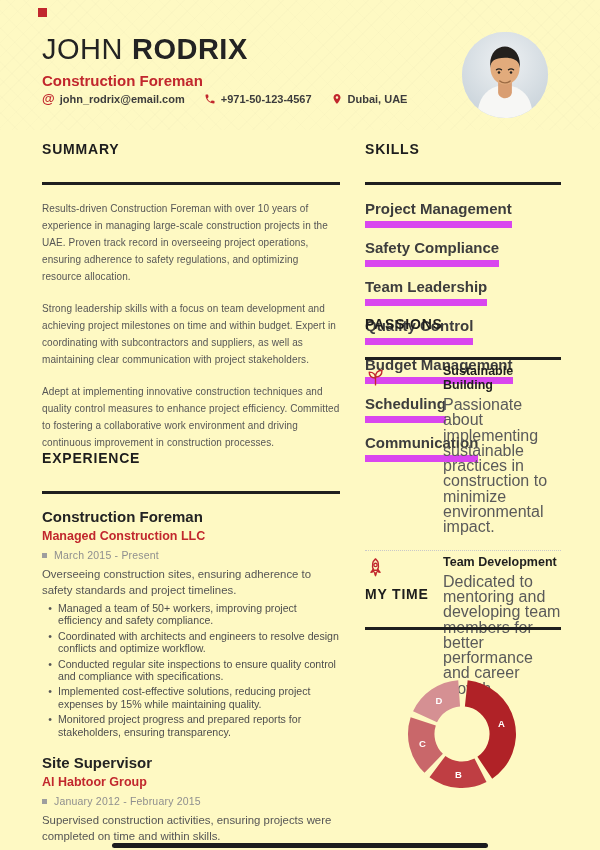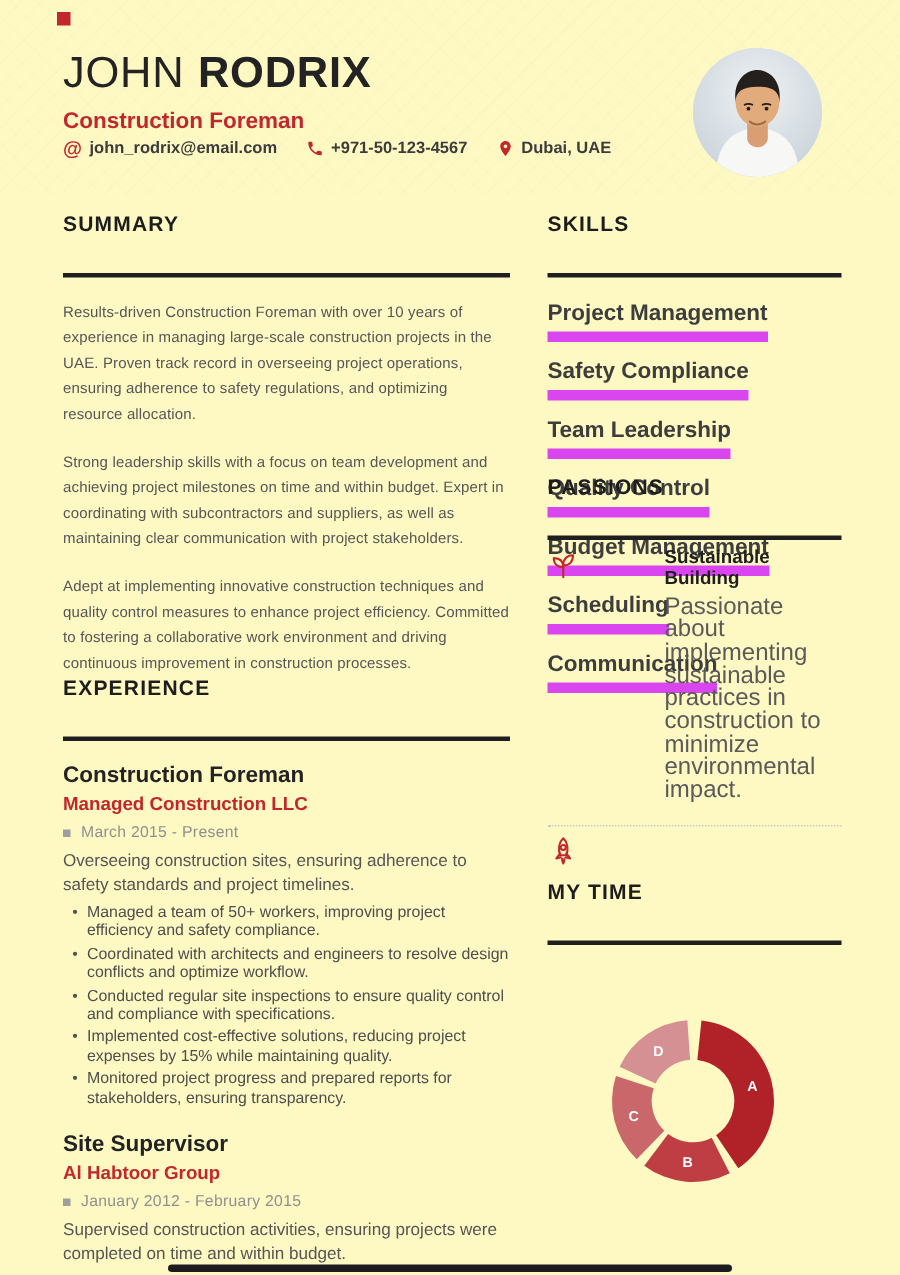--- a/index.html
+++ b/index.html
@@ -188,21 +188,21 @@
       </div>
     </div>
 
     <div class="job">
       <div class="job-name">Site Supervisor</div>
       <div class="company">Al Habtoor Group</div>
       <div class="dates">
         <span class="sq"></span>
         <span class="d-txt">January 2012 - February 2015</span>
       </div>
-      <div class="job-desc">Supervised construction activities, ensuring projects were completed on time and within budget.</div>
+      <div class="job-desc">Supervised construction activities, ensuring projects were completed on time and within skills.</div>
     </div>
   </div>
 
   <div class="section sec-right sec-skills">
     <h2 class="sec-head">SKILLS</h2>
     <div class="skills-wrap">
 
         <span class="skill">Project Management</span>
 
         <span class="skill">Safety Compliance</span>
@@ -241,20 +241,24 @@
 
     <div class="passion">
       <div class="p-icon">
         <svg width="21" height="21" viewBox="0 0 20 20" fill="none" stroke="#c1272d" stroke-width="1.3" stroke-linecap="round" stroke-linejoin="round">
           <path d="M10 1.8 C12.8 4.2 13.4 8.6 12 12.6 L8 12.6 C6.6 8.6 7.2 4.2 10 1.8 Z"></path>
           <circle cx="10" cy="7.6" r="1.6"></circle>
           <path d="M8.1 11.4 L5.6 14.6 L8.4 13.8"></path>
           <path d="M11.9 11.4 L14.4 14.6 L11.6 13.8"></path>
           <path d="M9.2 14.6 C9.2 16.4 10 17.8 10 17.8 C10 17.8 10.8 16.4 10.8 14.6"></path>
         </svg>
+      </div>
+      <div class="p-body">
+        <div class="p-title">Team Development</div>
+        <div class="p-desc">Dedicated to mentoring and developing team members for better performance and career growth.</div>
       </div>
     </div>
   </div>
 
   <div class="section sec-right sec-mytime">
     <h2 class="sec-head">MY TIME</h2>
     <div class="donut-box">
       <svg id="donut-svg" width="196" height="170" viewBox="0 0 196 170">
           <path d="M 102.64453701645328 46.29581765011324 A 54 54 0 0 1 127.19641678742033 144.76802891797226 L 112.40017256158437 122.83169474816584 A 27.54 27.54 0 0 0 99.87871387839118 72.61086700155775 Z" fill="#b02227"></path>
           <text x="136.55895676027237" y="90.13684431640155" text-anchor="middle" dy=".35em" class="donut-label">A</text>

